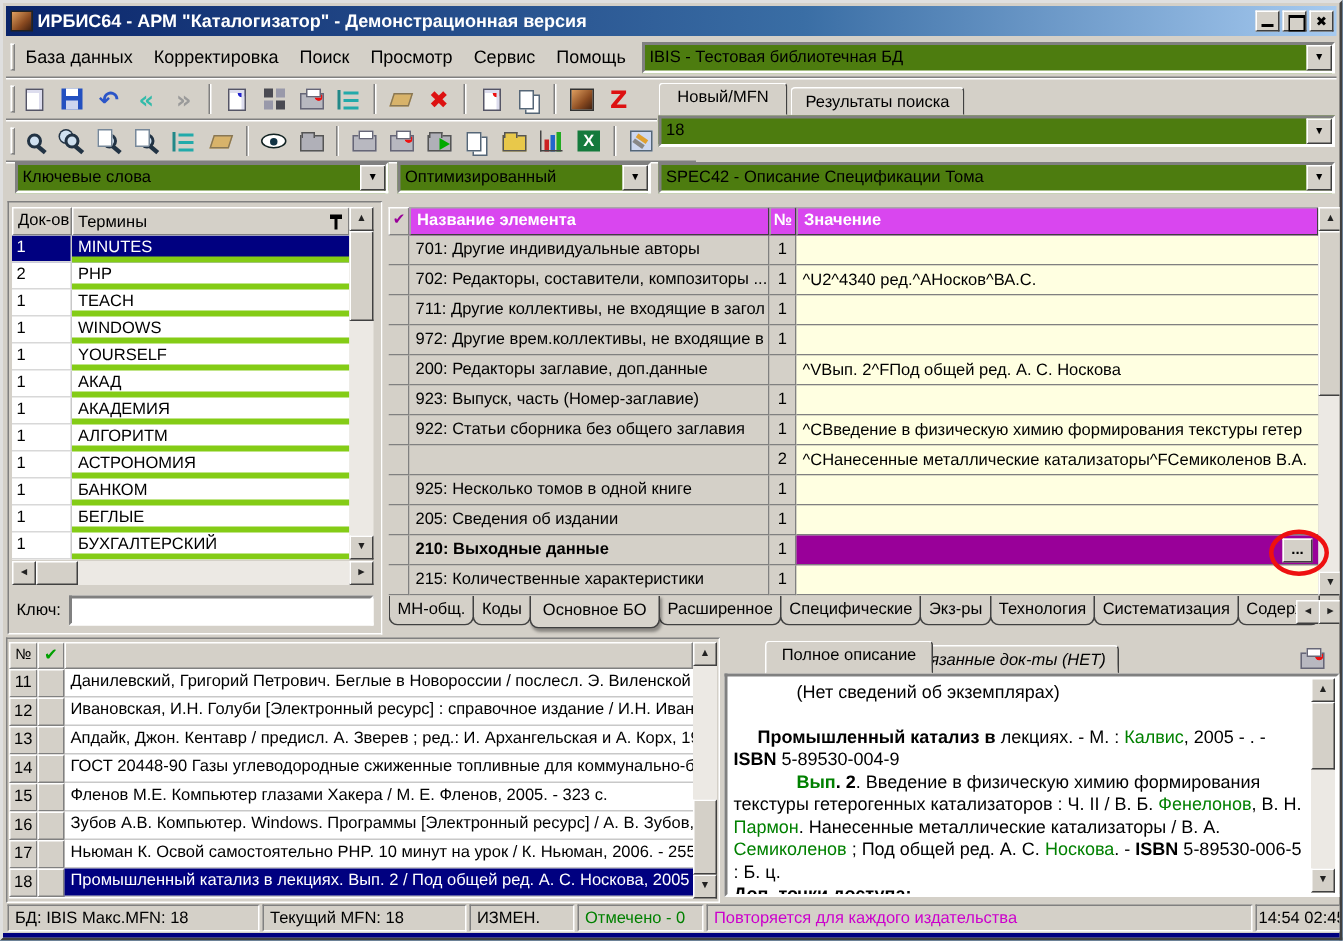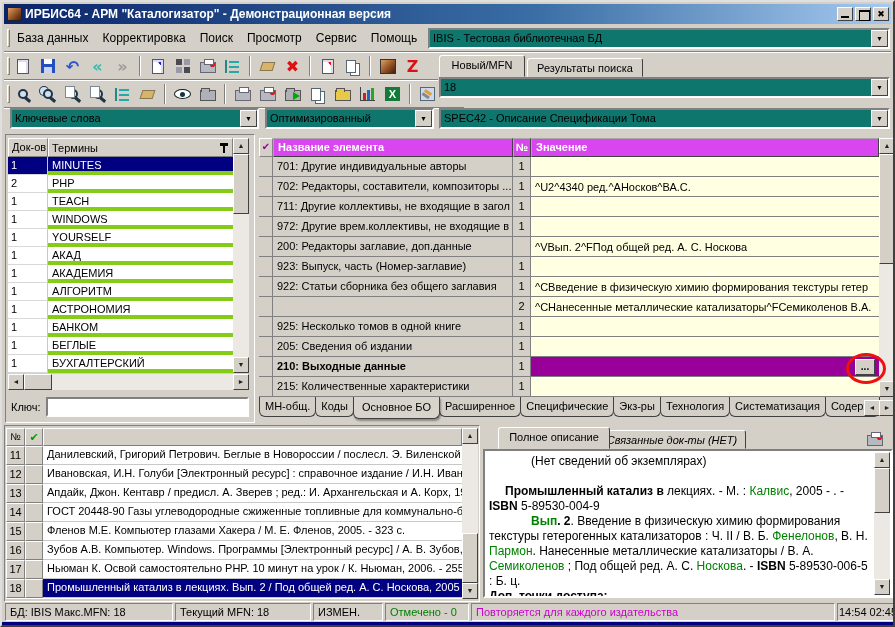--- a/index.html
+++ b/index.html
@@ -50,21 +50,21 @@
   .m-yellow{background:#e8c84a;}
   .m-greenarrow::after{content:'';position:absolute;right:-4px;top:1px;border:4px solid transparent;border-left:7px solid #0a0;}
   .sh-chart{width:15px;height:14px;border-left:1px solid #444;border-bottom:1px solid #444;background:linear-gradient(#c22,#c22) 2px 6px/3px 8px,linear-gradient(#26c,#26c) 6px 3px/3px 11px,linear-gradient(#2a2,#2a2) 10px 1px/3px 13px;background-repeat:no-repeat;}
   .sh-excel{width:15px;height:14px;background:#147a3c;}
   .sh-excel::after{content:'X';color:#fff;font:700 11px "Liberation Sans",sans-serif;display:block;text-align:center;line-height:14px;}
   .sh-tools{width:15px;height:14px;background:#cdd8f0;border:1px solid #567;}
   .sh-tools::after{content:'';position:absolute;left:3px;top:3px;width:8px;height:3px;background:#e0a030;transform:rotate(35deg);box-shadow:0 4px 0 #888;}
   .m-reddot{background-image:radial-gradient(circle at 82% 16%,#e11 0 2.5px,transparent 3px);}
   .m-bluedot{background-image:radial-gradient(circle at 82% 16%,#22c 0 2.5px,transparent 3px);}
   
-  .combo{position:absolute;display:flex;background:#0f766e;border:2px solid;border-color:#808080 #fff #fff #808080;height:21px;gap:28px;}
+  .combo{position:absolute;display:flex;background:#4d7c0f;border:2px solid;border-color:#808080 #fff #fff #808080;height:21px;gap:28px;}
   .cval{flex:1;font-size:11px;padding:2px 3px;white-space:nowrap;overflow:hidden;}
   .cbtn{width:17px;flex:none;background:#d4d0c8;border:1px solid;border-color:#fff #404040 #404040 #fff;font-size:7px;display:flex;align-items:center;justify-content:center;padding:0;}
   
   .toptab{position:absolute;background:#d4d0c8;border:1px solid;border-color:#fff #404040 transparent #fff;border-radius:3px 3px 0 0;font-size:11px;text-align:center;padding-top:3px;}
   .toptab.active{z-index:2;font-weight:400;}
   .panelframe{position:absolute;border:1px solid;border-color:#808080 #fff #fff #808080;}
   
   .sbv{position:absolute;width:16px;background:#ece9e4;}
   .sbh{position:absolute;height:16px;background:#ece9e4;}
   .sbbtn{position:absolute;width:16px;height:16px;background:#d4d0c8;border:1px solid;border-color:#fff #404040 #404040 #fff;font-size:7px;text-align:center;line-height:14px;color:#222;padding:0;}
@@ -546,21 +546,21 @@
         <span class="rchk"></span>
         <span class="rtext">Промышленный катализ в лекциях. Вып. 2 / Под общей ред. А. С. Носкова, 2005</span>
       </div>
     </div>
   <div class="sbv" style="left:460px;top:426px;height:171px;">
     <button class="sbbtn" style="left:0;top:0;">▲</button>
     <button class="sbbtn" style="left:0;top:155px;">▼</button>
     <span class="sbthumb" style="left:0;top:105px;width:16px;height:50px;"></span>
   </div>
 
-  <div class="toptab active" style="left:496px;top:425px;width:112px;height:22px;">
+  <div class="toptab active" style="left:508px;top:425px;width:112px;height:22px;">
     <span>Полное описание</span>
   </div>
   <div class="toptab" style="left:596px;top:428px;width:148px;height:19px;font-style:italic;">
     <span>Связанные док-ты (НЕТ)</span>
   </div>
   <span class="tbbtn" style="position:absolute;left:860px;top:425px;">
     <span class="sh sh-printer m-reddot"></span>
   </span>
   <div class="desc" style="left:481px;top:447px;width:410px;height:149px;">
     <div class="desctext">

